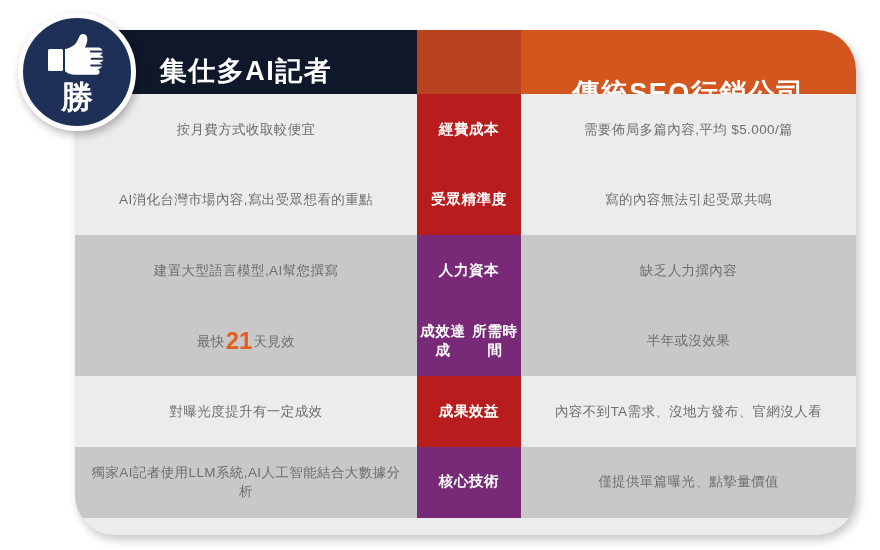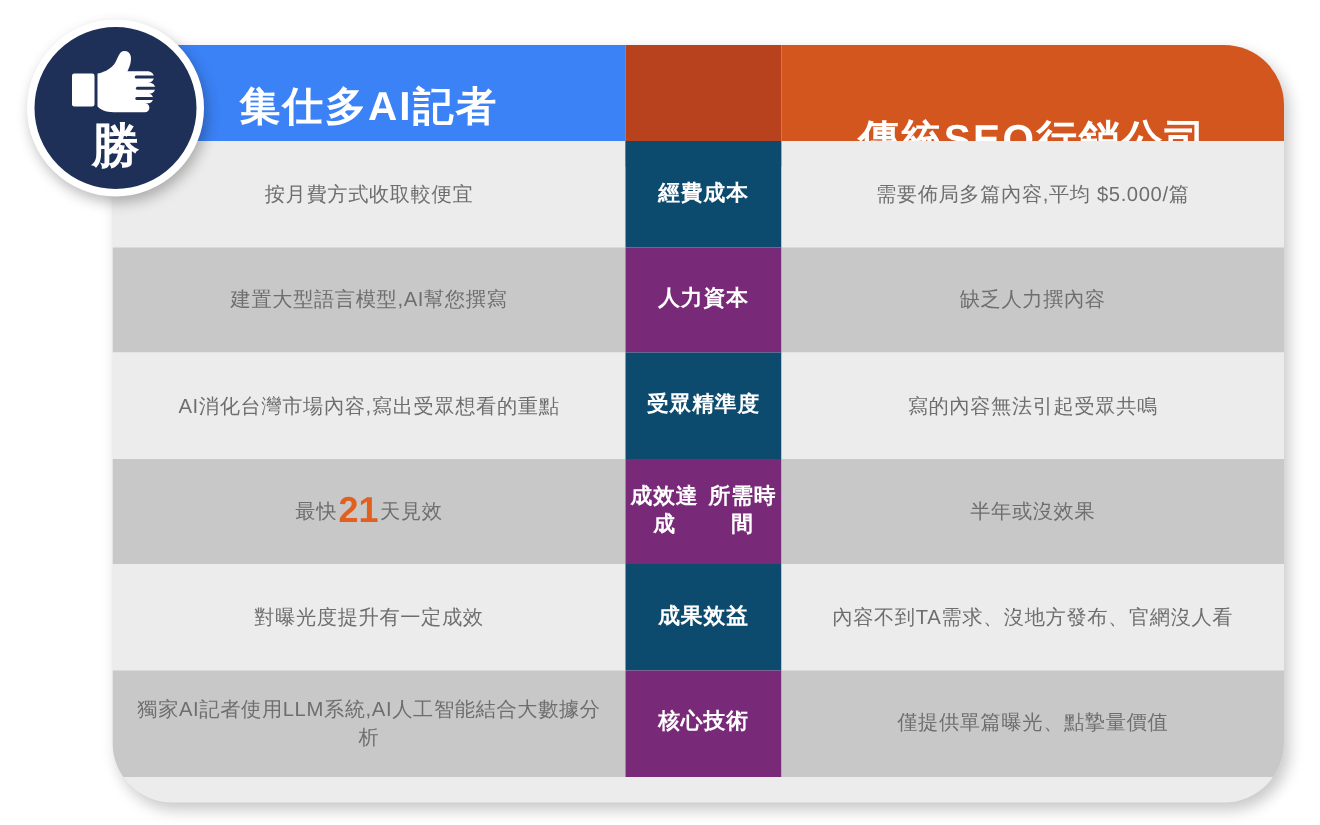--- a/index.html
+++ b/index.html
@@ -38,21 +38,21 @@
     position: absolute;
     left: 0;
     top: 0;
     width: 781px;
     height: 81px;
     display: flex;
   }
   .hdr-left {
     width: 342px;
     height: 100%;
-    background: #3b82f6;
+    background: #0f172a;
     display: flex;
     align-items: center;
     justify-content: center;
   }
   .hdr-mid {
     width: 104px;
     height: 100%;
     background: #b8411e;
   }
   .hdr-right {
@@ -110,21 +110,21 @@
     font-weight: bold;
     line-height: 1.35;
     letter-spacing: 0.6px;
   }
 
   
   .row.odd  .cell-left,
   .row.odd  .cell-right { background: #ececec; }
   .row.even .cell-left,
   .row.even .cell-right { background: #c8c8c8; }
-  .row.odd  .cell-mid  { background: #0c4a6e; }
+  .row.odd  .cell-mid  { background: #b91c1c; }
   .row.even .cell-mid  { background: #782a78; }
 
   
   .hl-num {
     color: #e2601f;
     font-size: 24px;
     font-weight: bold;
     vertical-align: -3px;
     padding: 0 1px;
     letter-spacing: 0;
@@ -175,30 +175,30 @@
     </div>
 
     <div class="body-rows">
 
       <div class="row odd">
         <div class="cell-left">按月費方式收取較便宜</div>
         <div class="cell-mid">經費成本</div>
         <div class="cell-right">需要佈局多篇內容,平均 $5.000/篇</div>
       </div>
 
+      <div class="row odd">
+        <div class="cell-left">AI消化台灣市場內容,寫出受眾想看的重點</div>
+        <div class="cell-mid">受眾精準度</div>
+        <div class="cell-right">寫的內容無法引起受眾共鳴</div>
+      </div>
+
       <div class="row even">
         <div class="cell-left">建置大型語言模型,AI幫您撰寫</div>
         <div class="cell-mid">人力資本</div>
         <div class="cell-right">缺乏人力撰內容</div>
-      </div>
-
-      <div class="row odd">
-        <div class="cell-left">AI消化台灣市場內容,寫出受眾想看的重點</div>
-        <div class="cell-mid">受眾精準度</div>
-        <div class="cell-right">寫的內容無法引起受眾共鳴</div>
       </div>
 
       <div class="row even">
         <div class="cell-left">
           <span class="hl-wrap"><span>最快</span><span class="hl-num">21</span><span>天見效</span></span>
         </div>
         <div class="cell-mid">
           <span>成效達成</span>
             <br>
           <span>所需時間</span>

